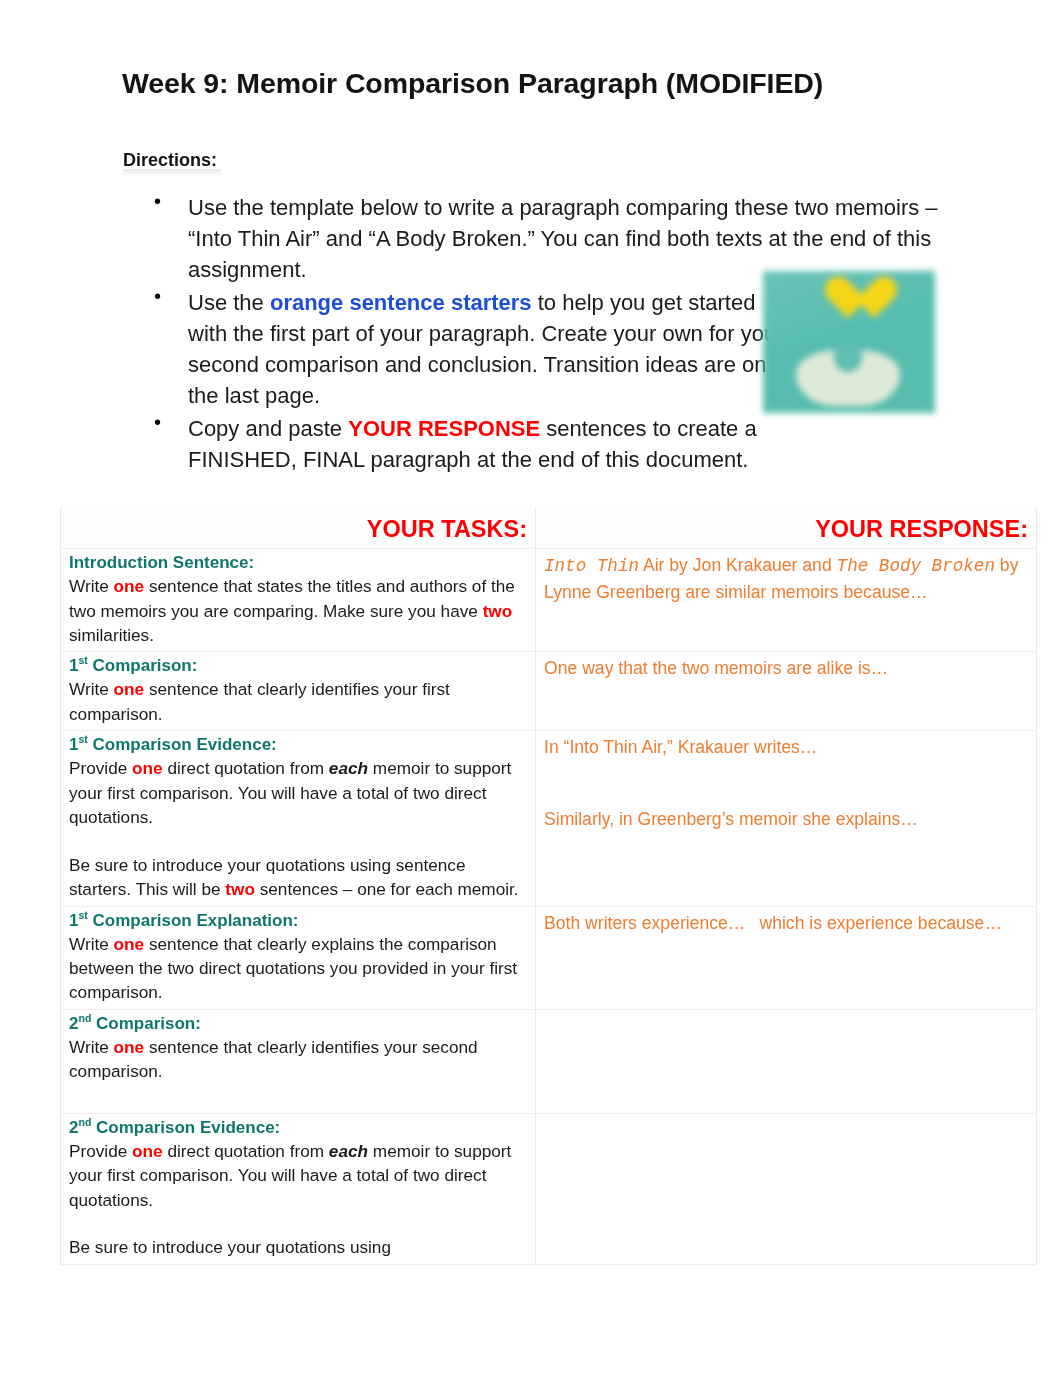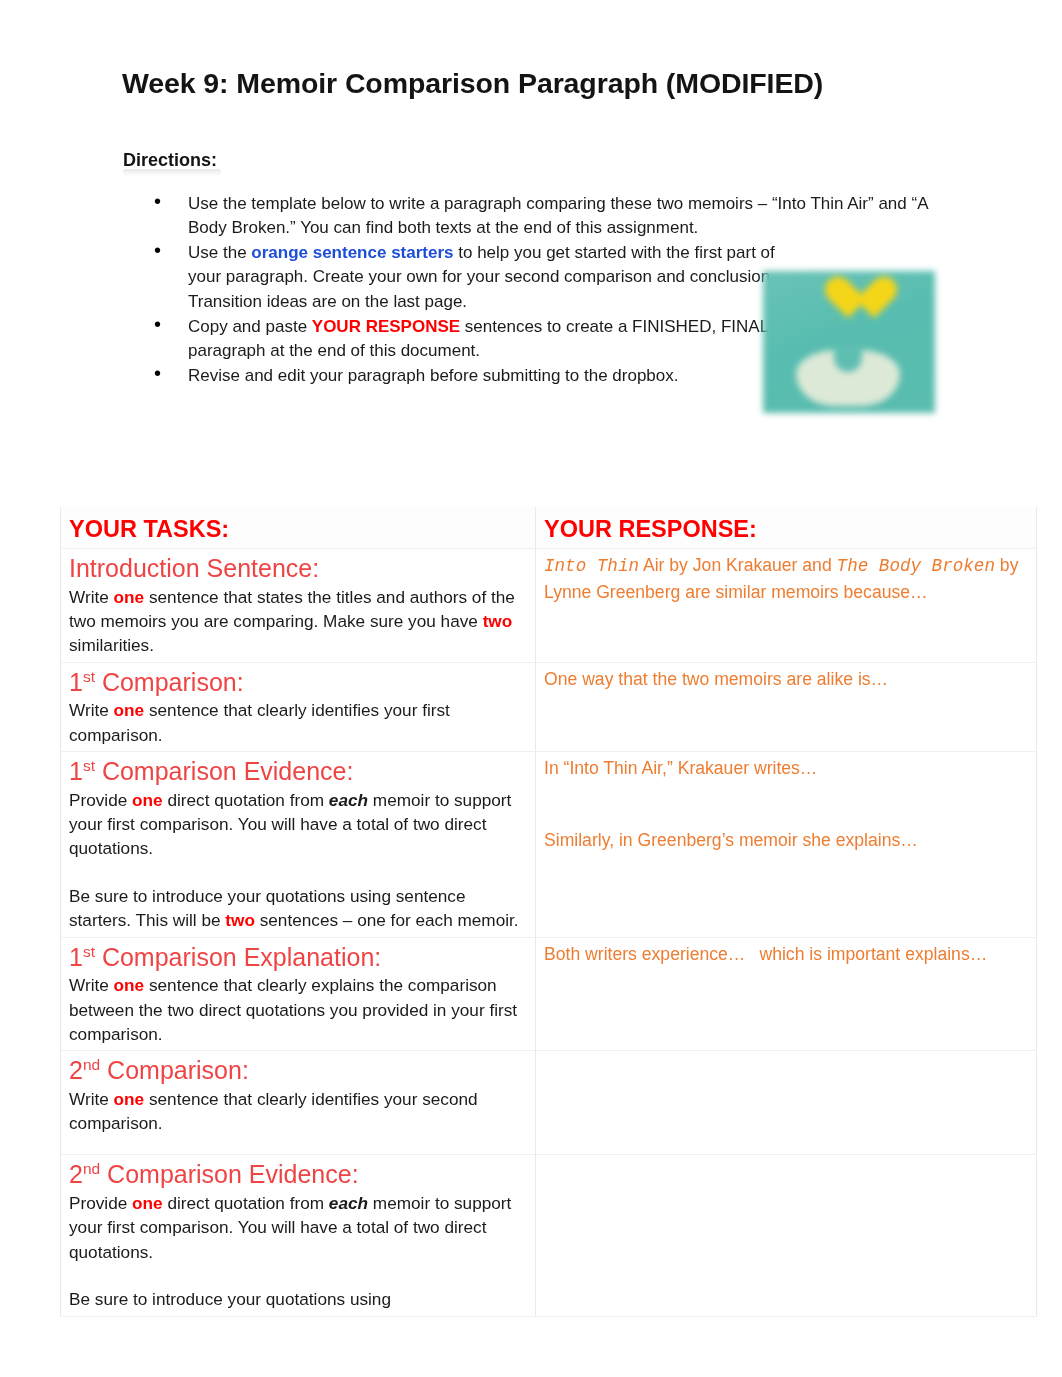--- a/index.html
+++ b/index.html
@@ -60,21 +60,21 @@
     border-radius: 2px;
     pointer-events: none;
   }
 
   
   .bullets {
     position: absolute;
     left: 150px;
     top: 192px;
     width: 800px;
-    font-size: 17px;
+    font-size: 22px;
     line-height: 1.42;
     color: #1b1b1b;
   }
   .bullet {
     position: relative;
     padding-left: 38px;
     margin-bottom: 1px;
   }
   .bullet::before {
     content: "\2022";
@@ -173,33 +173,33 @@
     vertical-align: top;
     padding: 3px 8px 4px 8px;
     border-right: 1px solid #e9e9e9;
     border-bottom: 1px solid #efefef;
     background: #ffffff;
   }
   .tbl td.col-a, .tbl th.col-a { width: 458px; border-left: 1px solid #e9e9e9; }
   .tbl td.col-b, .tbl th.col-b { width: 484px; }
 
   .tbl th {
-    text-align: left;
+    text-align: right;
     font-size: 23.5px;
     font-weight: bold;
     color: #FF0000;
     padding-top: 9px;
     padding-bottom: 5px;
     background: #fdfdfd;
   }
 
   .task-head {
-    font-size: 25px;
-    font-weight: normal;
-    color: #ef4444;
+    font-size: 17px;
+    font-weight: bold;
+    color: #0f766e;
     line-height: 1.30;
   }
   .task-head sup {
     font-size: 0.62em;
     vertical-align: super;
     line-height: 0;
   }
   .task-body {
     font-size: 17.2px;
     line-height: 1.42;
@@ -248,23 +248,20 @@
 
 
     <div class="bullet narrow">
       <span>Use the </span><span class="b-orange">orange sentence starters</span><span> to help you get started with the first part of your paragraph.  Create your own for your second comparison and conclusion.  Transition ideas are on the last page.</span>
     </div>
 
     <div class="bullet narrow">
       <span>Copy and paste </span><span class="b-red">YOUR RESPONSE</span><span> sentences to create a FINISHED, FINAL paragraph at the end of this document.</span>
     </div>
 
-    <div class="bullet">
-      <span>Revise and edit your paragraph before submitting to the dropbox.</span>
-    </div>
   </div>
 
   <div class="deco-image">
     <div class="bg"></div>
     <div class="heart"></div>
     <div class="hands"></div>
   </div>
 
   <table class="tbl">
     <thead>
@@ -330,21 +327,21 @@
         <td class="col-a">
           <div class="task-head">
             <span>1</span><sup>st</sup><span> Comparison Explanation:</span>
           </div>
           <div class="task-body">
             <span>Write </span><span class="hl-red">one</span><span> sentence that clearly explains the comparison between the two direct quotations you provided in your first comparison.</span>
           </div>
         </td>
         <td class="col-b">
           <div class="resp">
-            <span>Both writers experience…</span><span class="gap"></span><span>which is important explains…</span>
+            <span>Both writers experience…</span><span class="gap"></span><span>which is experience because…</span>
           </div>
         </td>
       </tr>
 
       <tr>
         <td class="col-a">
           <div class="task-head">
             <span>2</span><sup>nd</sup><span> Comparison:</span>
           </div>
           <div class="task-body">

